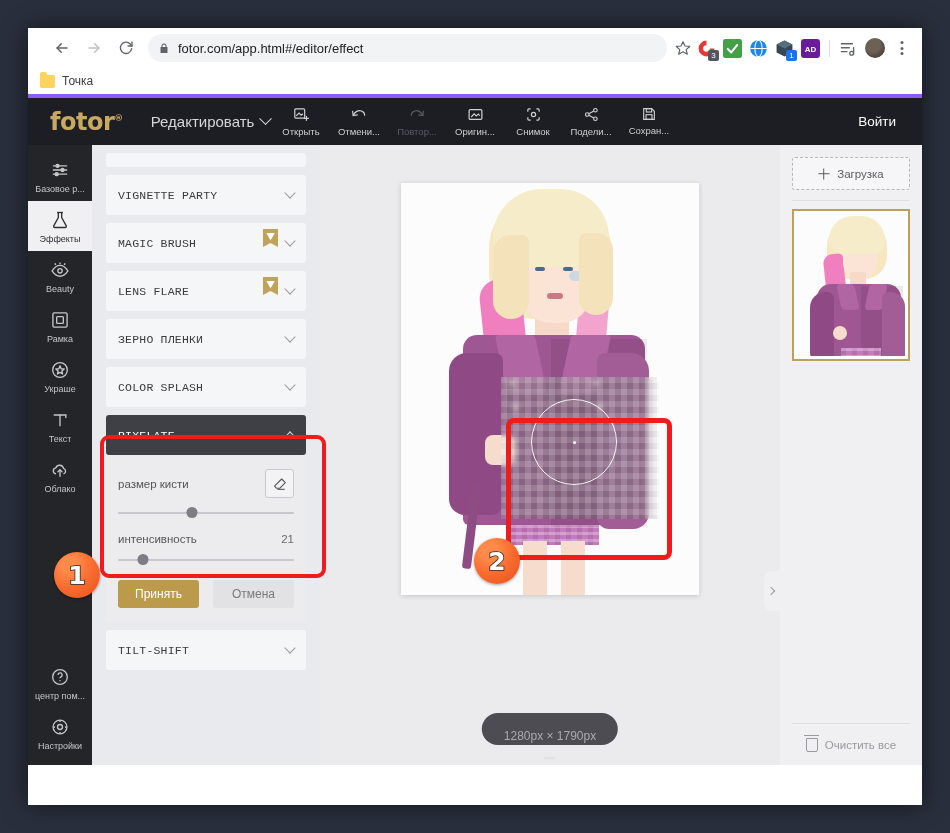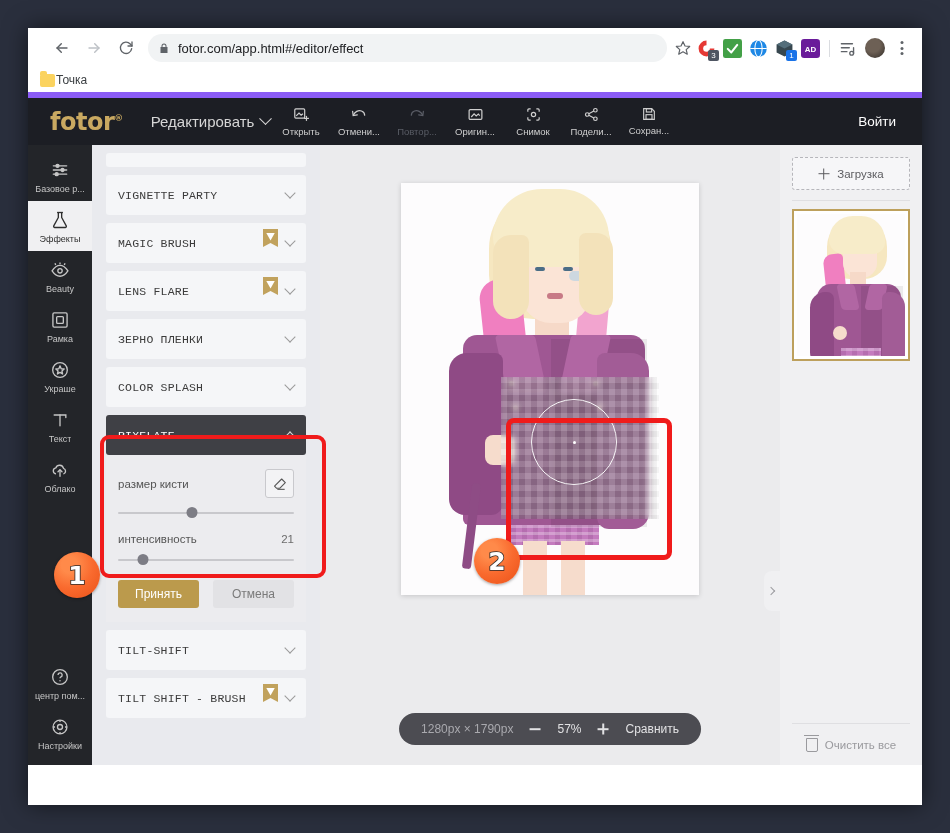--- a/index.html
+++ b/index.html
@@ -185,22 +185,22 @@
   .kebab i:nth-child(2) { top: 8.5px; }
   .kebab i:nth-child(3) { top: 14px; }
 
   
   .bookmarkbar {
     height: 30px;
     background: #ffffff;
     display: flex;
     align-items: center;
     padding-left: 12px;
-    gap: 1px;
-    border-bottom: 6px solid #8b5cf6;
+    gap: 7px;
+    border-bottom: 4px solid #8b5cf6;
   }
   .bm-folder {
     width: 15px; height: 13px;
     background: #fbd35f;
     border-radius: 2px 2px 2px 2px;
     position: relative;
   }
   .bm-folder::before {
     content: ""; position: absolute; left: 0; top: -3px;
     width: 7px; height: 4px; background: #fbd35f; border-radius: 2px 2px 0 0;
@@ -585,24 +585,25 @@
   .zoombar {
     position: absolute;
     left: 50%; transform: translateX(-50%);
     bottom: 20px;
     height: 32px;
     background: #4c4c52;
     border-radius: 16px;
     display: flex;
     align-items: center;
     gap: 15px;
-    padding: 0 22px;
+    padding: 16px 22px;
     color: #e2e2e4;
     font-size: 12px;
     white-space: nowrap;
+    flex-direction: column;
   }
   .zoombar .dim { color: #a9a9ae; }
   .zb-btn { width: 14px; height: 14px; position: relative; }
   .zb-btn::before {
     content: ""; position: absolute; left: 50%; top: 50%;
     width: 11px; height: 1.6px; background: currentColor; transform: translate(-50%,-50%);
   }
   .zb-plus::after {
     content: ""; position: absolute; left: 50%; top: 50%;
     width: 1.6px; height: 11px; background: currentColor; transform: translate(-50%,-50%);
@@ -1008,25 +1009,20 @@
           <div class="btn-row">
             <div class="btn btn-accept">Принять</div>
             <div class="btn btn-cancel">Отмена</div>
           </div>
         </div>
 
         <div class="fx-item">
           <span class="fx-name">TILT-SHIFT</span>
           <span class="chev"></span>
         </div>
-        <div class="fx-item">
-          <span class="fx-name">TILT SHIFT - BRUSH</span>
-          <span class="crown"></span>
-          <span class="chev"></span>
-        </div>
       </div>
 
       <div class="canvas-area">
         <div class="photo-wrap">
           <div class="photo">
             <div class="il hair-back"></div>
             <div class="il hair-pinkL"></div>
             <div class="il hair-pinkR"></div>
             <div class="il neck"></div>
             <div class="il face"></div>

